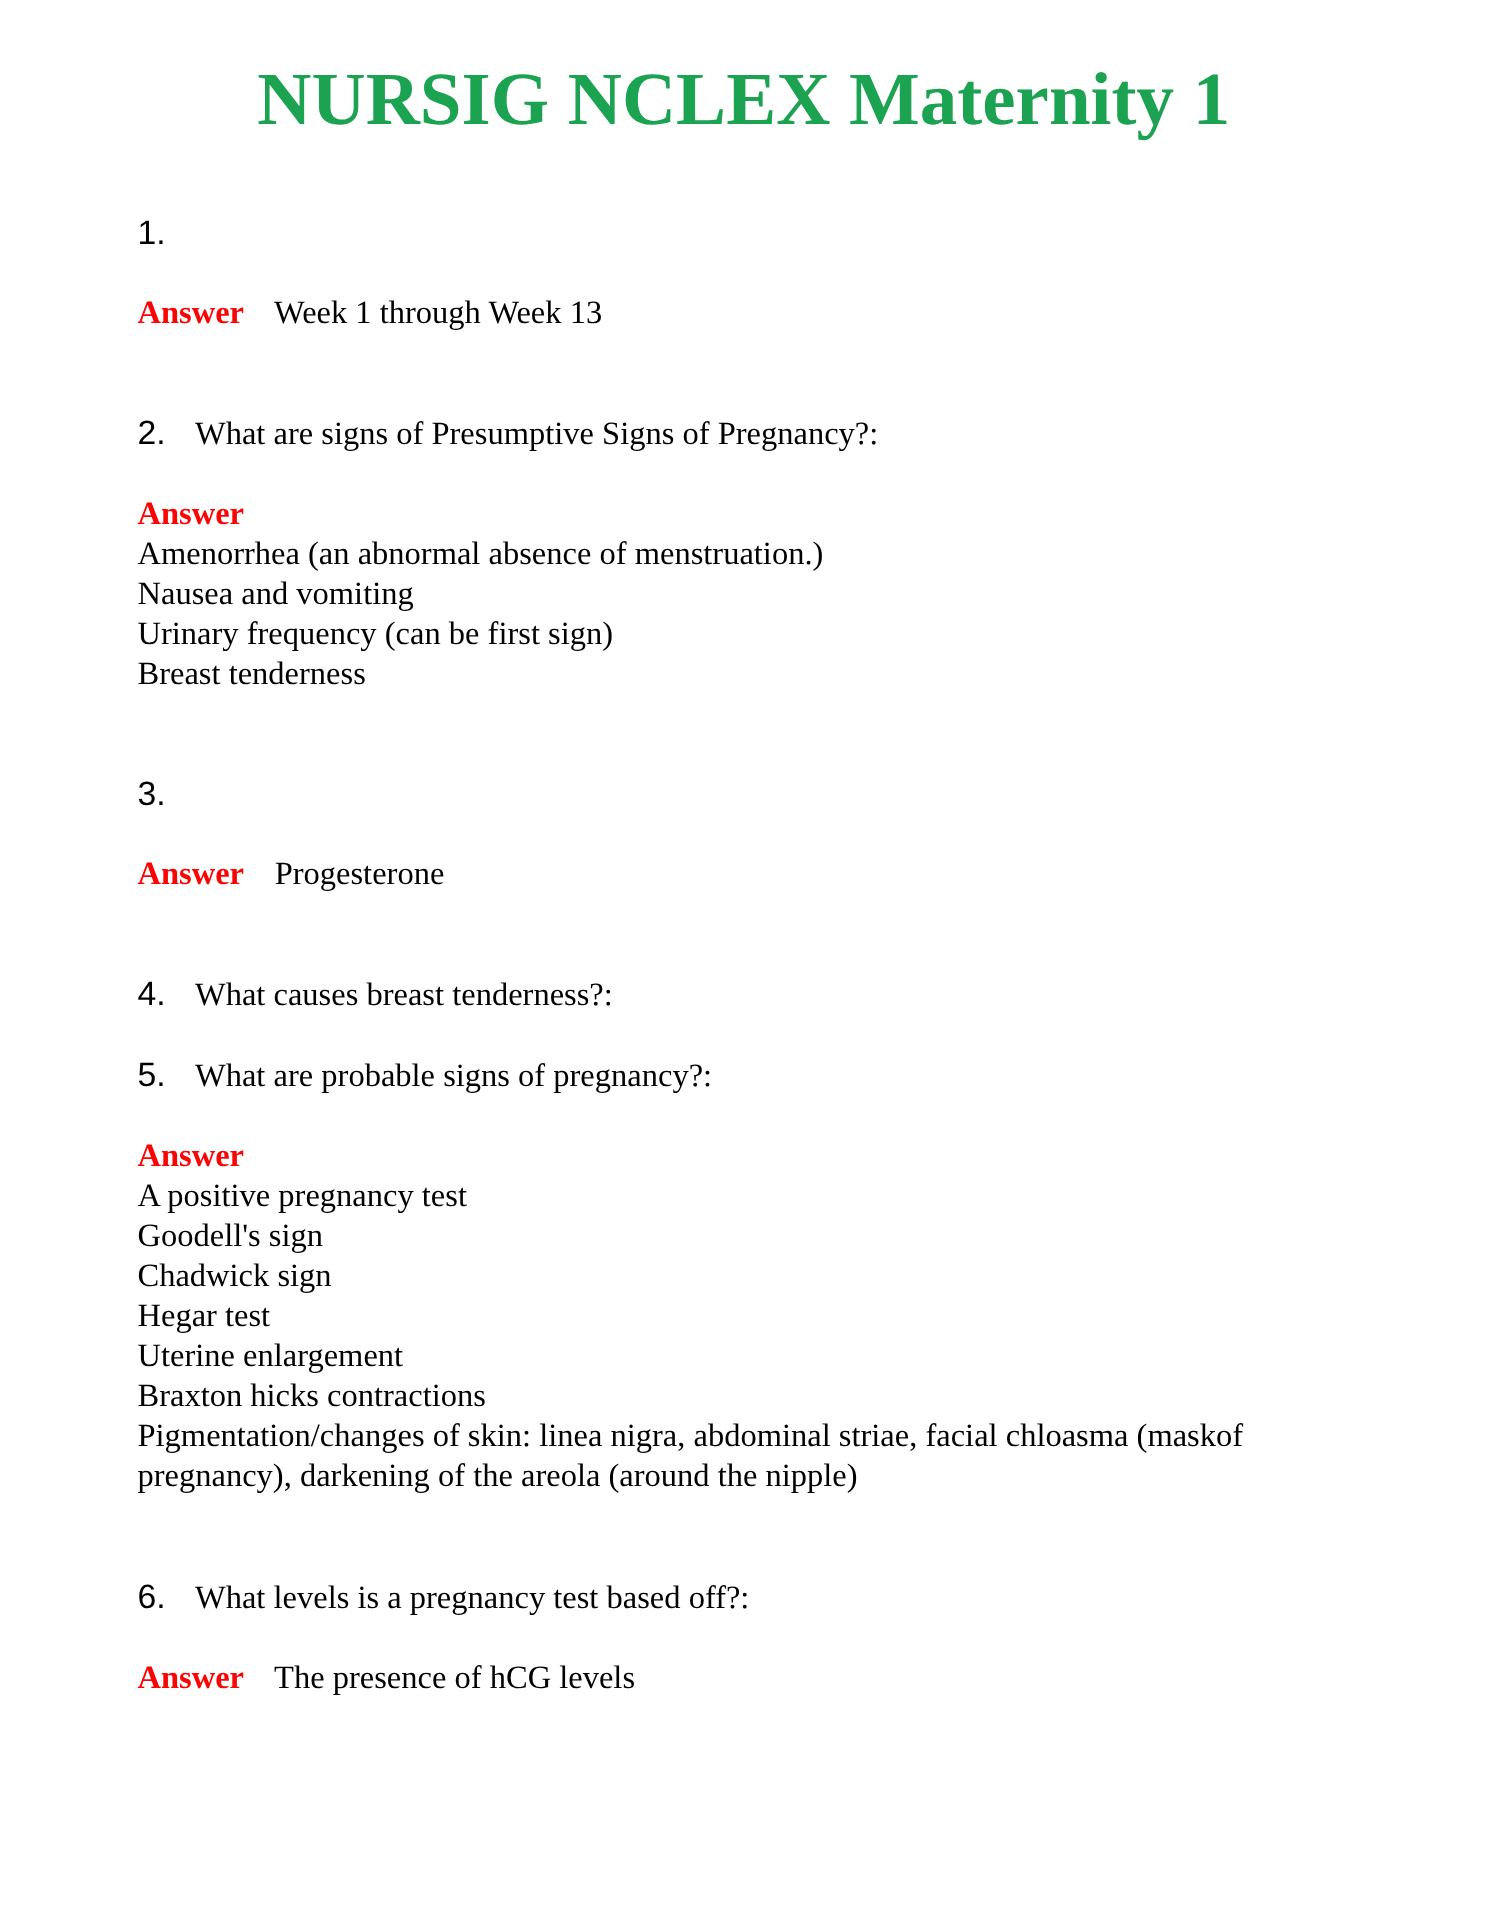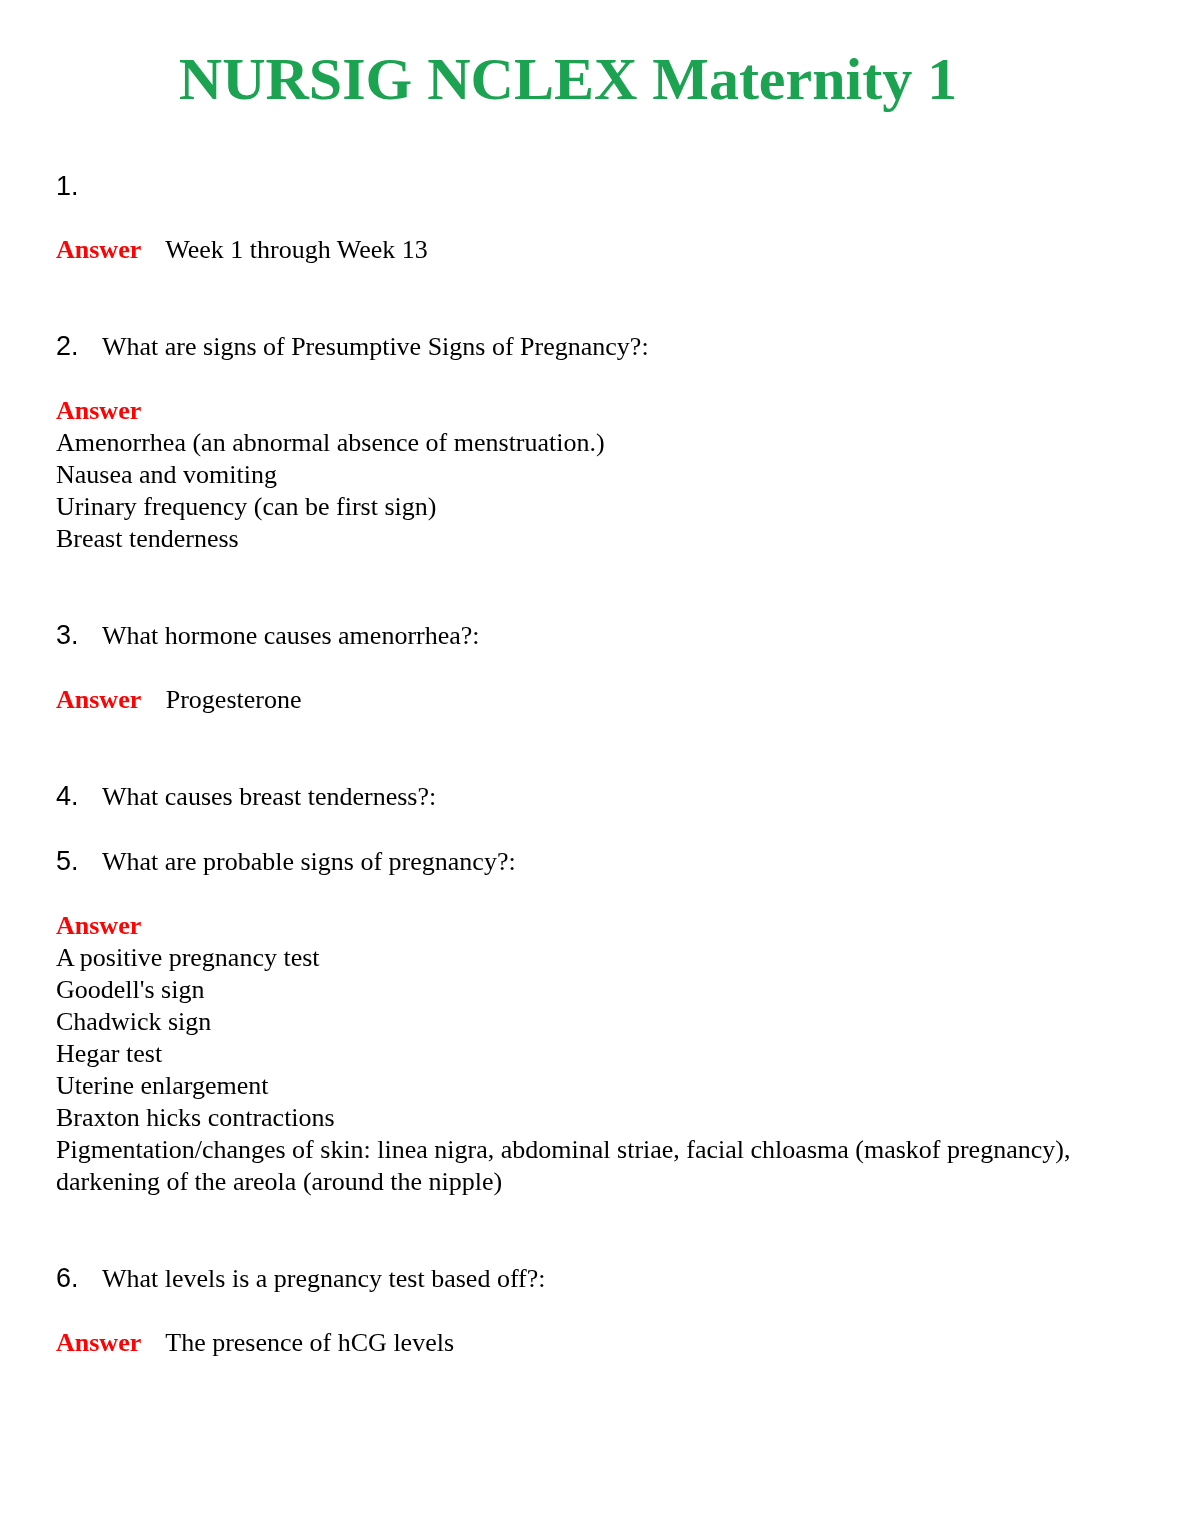--- a/index.html
+++ b/index.html
@@ -13,21 +13,21 @@
     font-family: "Liberation Serif", serif;
     font-size: 26px;
     line-height: 32px;
     color: #000000;
     overflow: hidden;
   }
   .page {
     box-sizing: border-box;
     width: 1190px;
     height: 1540px;
-    padding: 40px 70px 0 56px;
+    padding: 40px 70px 0 110px;
   }
   .title {
     font-family: "Liberation Serif", serif;
     font-weight: bold;
     font-size: 60px;
     line-height: 78px;
     color: var(--title-green, #1CA351);
     text-align: center;
     margin: 0 -70px 52px -110px; 
   }
@@ -82,21 +82,20 @@
       <div class="aline">Amenorrhea (an abnormal absence of menstruation.)</div>
       <div class="aline">Nausea and vomiting</div>
       <div class="aline">Urinary frequency (can be first sign)</div>
       <div class="aline">Breast tenderness</div>
     </div>
   </section>
 
   <section class="qa-item">
     <div class="question">
       <span class="qnum">3.</span>
-      <span class="qtext">What hormone causes amenorrhea?:</span>
     </div>
     <div class="answer answer-inline">
       <span class="alabel">Answer</span>
       <span class="atext">Progesterone</span>
     </div>
   </section>
 
   <section class="qa-item">
     <div class="question">
       <span class="qnum">4.</span>

